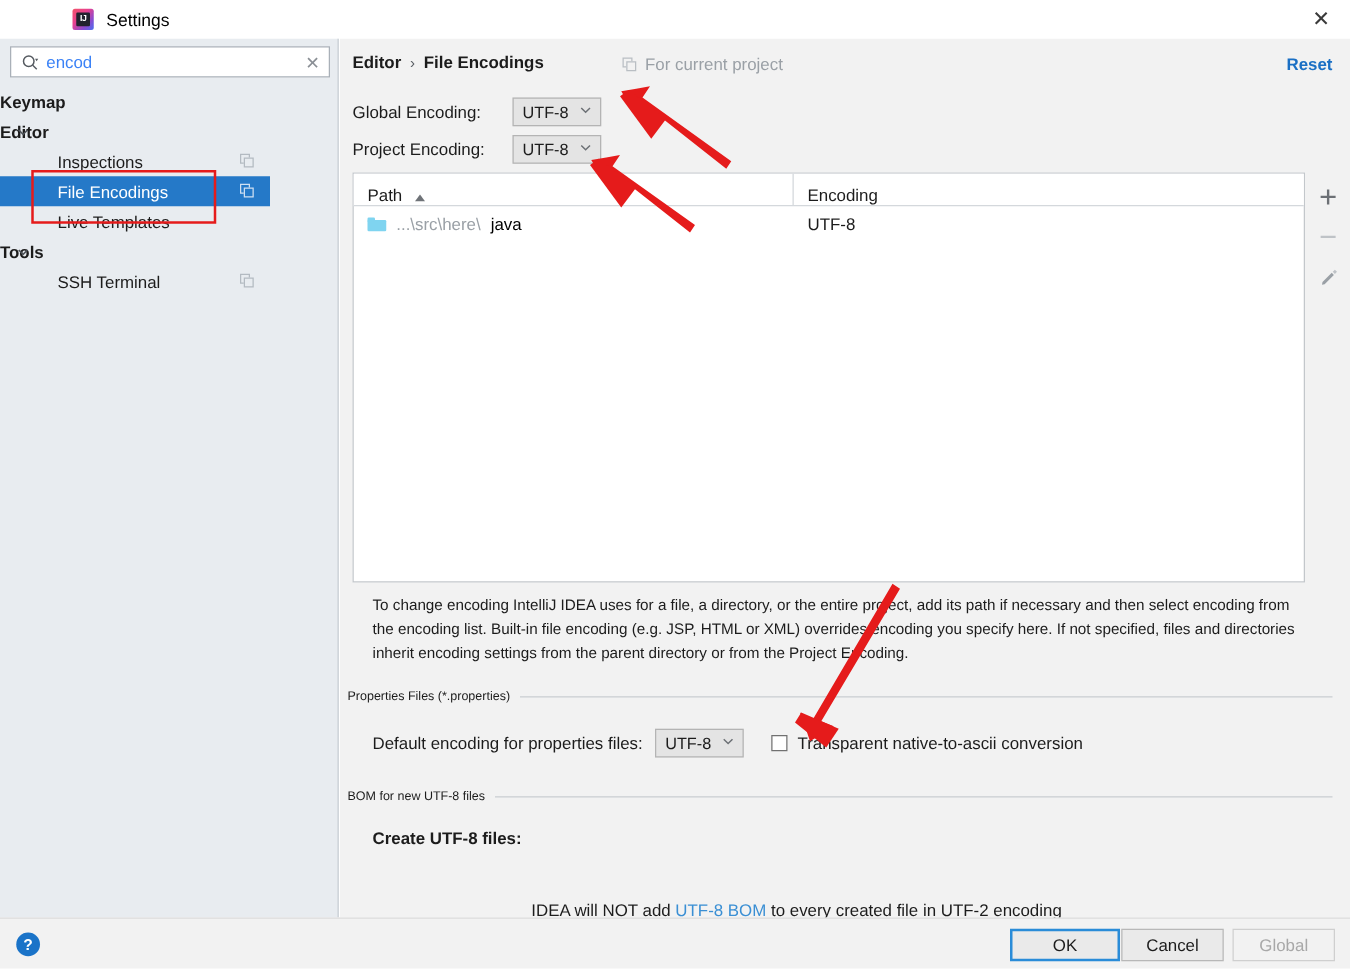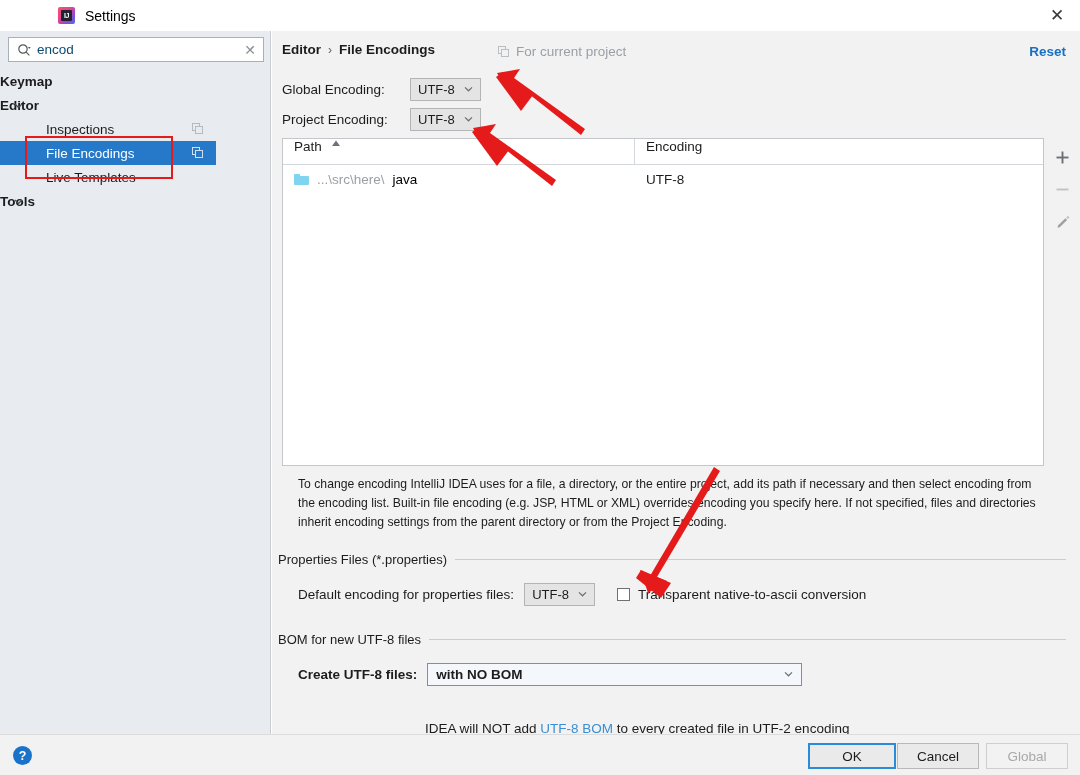--- a/index.html
+++ b/index.html
@@ -74,21 +74,21 @@
     display: flex; align-items: center;
   }
   .search-glyph {
     width: 22px; margin-left: 4px;
     display: flex; align-items: center; justify-content: center;
     position: relative;
   }
   .search-glyph svg { display: block; }
   .search-input {
     border: 0; outline: 0; background: transparent;
-    flex: 1; font-size: 13.5px; color: #0c4a6e;
+    flex: 1; font-size: 13.5px; color: #3b82f6;
     font-family: "Liberation Sans", sans-serif;
     padding: 0 2px;
   }
   .search-clear {
     width: 22px; text-align: center;
     color: #8a8f95; font-size: 14px; line-height: 1;
     padding-right: 4px; cursor: default;
   }
 
   .tree { position: absolute; left: 0; top: 38px; width: 216px; }
@@ -183,21 +183,21 @@
     width: 762px; height: 328px;
     background: #ffffff;
     border: 1px solid #c3c7cb;
   }
   .thead {
     display: flex; height: 26px;
     background: #ffffff;
     border-bottom: 1px solid #d4d8dc;
     font-size: 13.5px; color: #1c1c1c;
   }
-  .th { display: flex; align-items: flex-start; padding-left: 11px; }
+  .th { display: flex; align-items: flex-end; padding-left: 11px; }
   .th.path { width: 352px; border-right: 1px solid #d4d8dc; gap: 9px; }
   .th .sortarrow { color: #6f7378; font-size: 9px; }
   .trow {
     display: flex; height: 28px; align-items: center;
     font-size: 13.5px;
   }
   .trow .c-path { width: 352px; display: flex; align-items: center; padding-left: 11px; gap: 8px; }
   .folder-ic {
     width: 15px; height: 12px; position: relative; flex: none;
   }
@@ -230,21 +230,21 @@
     position: absolute; left: 26px; top: 444px;
     width: 742px;
     font-size: 12.2px; line-height: 19px; color: #1c1c1c;
   }
 
   
   .group {
     position: absolute; left: 6px;
     width: 788px;
     display: flex; align-items: center; gap: 8px;
-    font-size: 13px; color: #1c1c1c;
+    font-size: 10px; color: #1c1c1c;
   }
   .group .gline { flex: 1; height: 1px; background: #c9cdd1; }
 
   .checkbox-row {
     display: flex; align-items: center; gap: 8px;
     font-size: 13.5px; color: #1c1c1c;
   }
   .cbox {
     width: 13px; height: 13px;
     border: 1px solid #717171;
@@ -365,20 +365,27 @@
 
       <div class="tree-row lvl-0 lvl-bold">
         <span class="twisty">
           <svg width="9" height="9" viewBox="0 0 9 9">
               <path d="M1 3 L4.5 6.5 L8 3" fill="none" stroke="#4c5157" stroke-width="1.3"></path>
             </svg>
         </span>
         <span class="label">Tools</span>
       </div>
 
+      <div class="tree-row lvl-2">
+        <span class="label">SSH Terminal</span>
+        <span class="copy-icon">
+            <i class="back"></i>
+            <i class="front"></i>
+          </span>
+      </div>
 
     </div>
 
     <div class="anno-rect" style="left:25px; top:105px; width:148px; height:43px;"></div>
   </div>
 
   <div class="main">
 
     <div class="breadcrumb">
       <span>Editor</span>
@@ -487,28 +494,20 @@
       </span>
     </div>
 
     <div class="group" style="top:601px;">
       <span>BOM for new UTF-8 files</span>
       <span class="gline"></span>
     </div>
 
     <div class="field-row" style="left:26px; top:632px;font-weight:bold;">
       <span style="margin-right:10px;">Create UTF-8 files:</span>
-      <span class="wide-combo" style="width:375px;">
-        <span>with NO BOM</span>
-        <span class="arr">
-          <svg width="9" height="8" viewBox="0 0 9 8">
-              <path d="M1 2.4 L4.5 5.8 L8 2.4" fill="none" stroke="#6c7075" stroke-width="1.2"></path>
-            </svg>
-        </span>
-      </span>
     </div>
 
     <div class="bom-note">
       <span>IDEA will NOT add </span><span class="lnk">UTF-8 BOM</span><span> to every created file in UTF-2 encoding</span>
     </div>
 
   </div>
 
   <div class="footer">
     <div class="help-icon">?</div>

